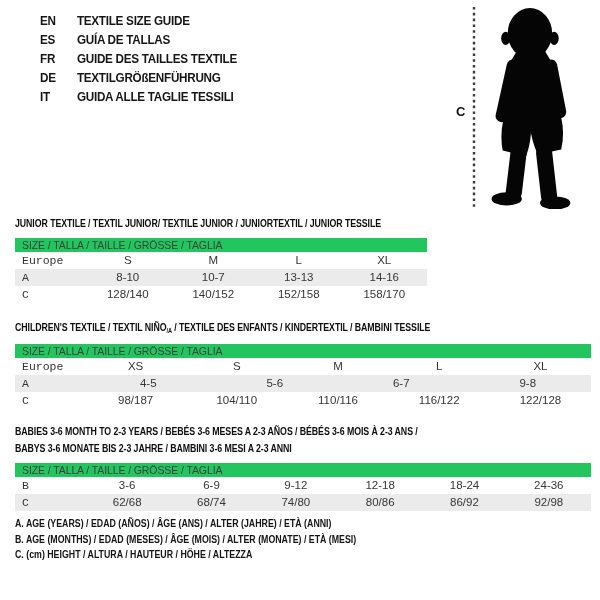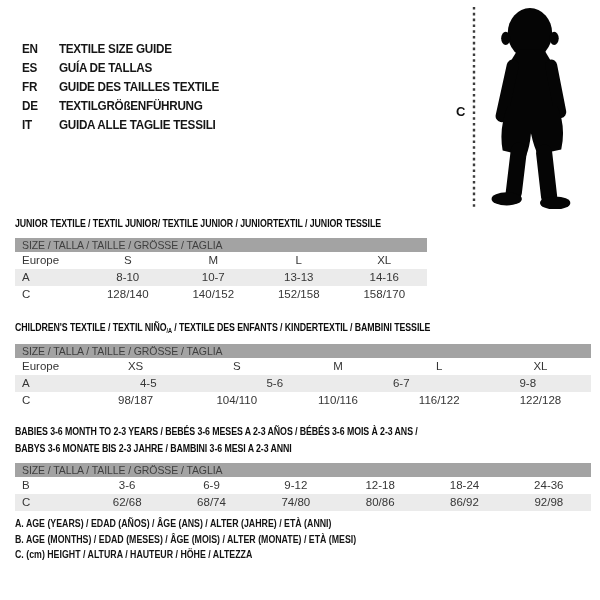--- a/index.html
+++ b/index.html
@@ -1,45 +1,45 @@
 <!DOCTYPE html>
 <html><head>
 <meta charset="utf-8">
 <style>
   html,body{margin:0;padding:0;}
   body{
     width:600px;height:600px;position:relative;background:#ffffff;
     font-family:"Liberation Sans", sans-serif;color:#333;overflow:hidden;
   }
   
-  .lang-block{position:absolute;left:22px;top:11px;margin-top:28px;}
+  .lang-block{position:absolute;left:40px;top:11px;}
   .lang-row{display:flex;height:19px;align-items:center;font-weight:bold;
     font-size:13px;color:#161616;letter-spacing:-0.3px;
     transform:scaleX(0.9);transform-origin:left center;white-space:nowrap;}
   .lang-code{width:41px;flex:none;}
   
   .dash-line{position:absolute;left:472px;top:7px;}
   .height-c{position:absolute;left:456px;top:104px;font-weight:bold;
     font-size:13px;color:#111;}
   .baby{position:absolute;left:477px;top:5px;}
   
   .sec-title{position:absolute;left:15px;font-weight:bold;font-size:11px;
     color:#0d0d0d;letter-spacing:-0.1px;white-space:nowrap;
     transform:scaleX(0.8);transform-origin:left top;line-height:17px;}
   .sec-title .subscript{font-size:7px;vertical-align:-2px;}
   
   .size-table{position:absolute;left:15px;}
   .t-narrow{width:412px;}
   .t-wide{width:576px;}
-  .band{height:14px;line-height:14px;background:#a3a3a3;color:#3f3f3f;
+  .band{height:14px;line-height:14px;background:#22c55e;color:#3f3f3f;
     font-size:10.5px;padding-left:7px;letter-spacing:-0.1px;}
   .trow{display:flex;height:17px;line-height:17px;font-size:11.5px;color:#363636;}
   .trow.alt{background:#ebebeb;}
   .cell{overflow:hidden;}
-  .cell.label{width:63px;padding-left:7px;flex:none;}
+  .cell.label{width:63px;padding-left:7px;flex:none;font-family:Liberation Mono, monospace;}
   .cell.val{flex:1;text-align:center;}
   
   .footnotes{position:absolute;left:15px;top:516px;}
   .footnote{font-weight:bold;font-size:11px;line-height:15.5px;color:#141414;
     white-space:nowrap;transform:scaleX(0.8);transform-origin:left top;}
 </style>
 </head>
 <body>
 
 <div class="lang-block">

